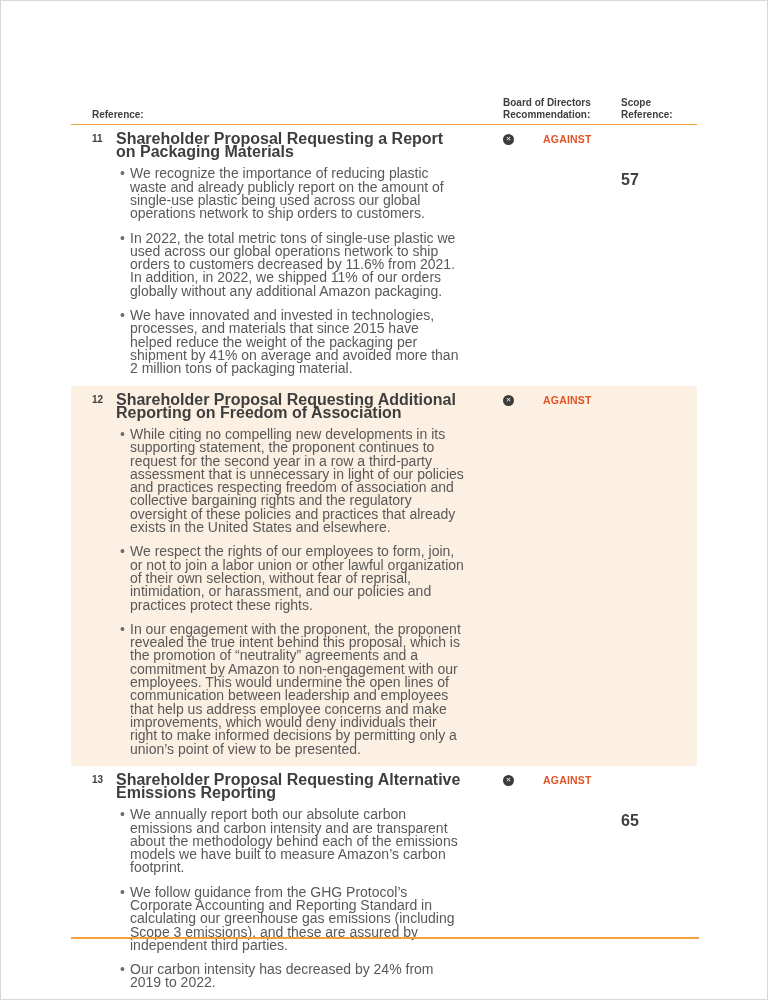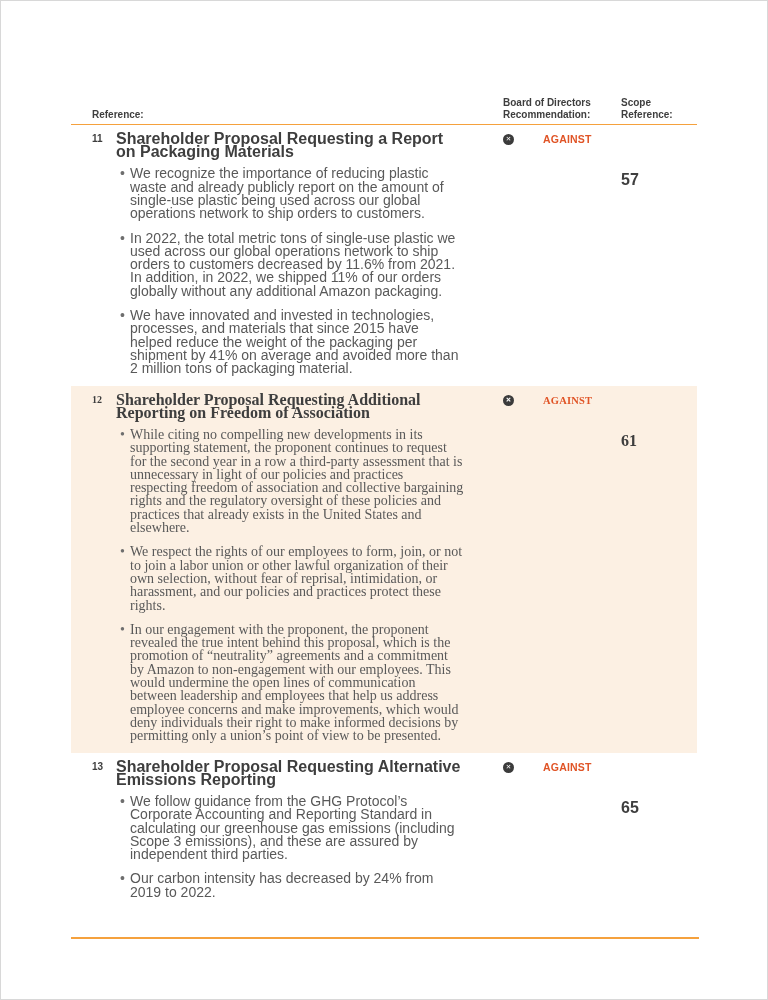--- a/index.html
+++ b/index.html
@@ -29,21 +29,21 @@
   }
   .proposal-th { grid-column: 1 / 3; }
 
   .header-rule { height: 1px; background: var(--rule, #f5a13d); }
 
   .row {
     display: grid;
     grid-template-columns: 24px 387px 118px 1fr;
     padding: 7px 0 10px 21px;
   }
-  .row.shaded { background: var(--shade, #fcf0e3); font-family: Liberation Serif, serif; }
+  .row.shaded { background: var(--shade, #fcf0e3); }
 
   .num {
     font-size: 10px;
     font-weight: bold;
     color: #3e3e3e;
     line-height: 13.2px;
   }
   .body { max-width: 362px; padding-right: 14px; }
   .title {
     font-size: 16px;
@@ -156,28 +156,28 @@
       <ul class="bullets">
               <li>While citing no compelling new developments in its supporting statement, the proponent continues to request for the second year in a row a third-party assessment that is unnecessary in light of our policies and practices respecting freedom of association and collective bargaining rights and the regulatory oversight of these policies and practices that already exists in the United States and elsewhere.</li>
               <li>We respect the rights of our employees to form, join, or not to join a labor union or other lawful organization of their own selection, without fear of reprisal, intimidation, or harassment, and our policies and practices protect these rights.</li>
               <li>In our engagement with the proponent, the proponent revealed the true intent behind this proposal, which is the promotion of “neutrality” agreements and a commitment by Amazon to non-engagement with our employees. This would undermine the open lines of communication between leadership and employees that help us address employee concerns and make improvements, which would deny individuals their right to make informed decisions by permitting only a union’s point of view to be presented.</li>
             </ul>
     </div>
     <div class="rec">
       <span class="circle-x">✕</span>
       <span class="against">AGAINST</span>
     </div>
-    <div class="pageref">61</div>
   </div>
 
   <div class="row">
     <div class="num">13</div>
     <div class="body">
       <div class="title">Shareholder Proposal Requesting Alternative Emissions Reporting</div>
       <ul class="bullets">
+              <li>We annually report both our absolute carbon emissions and carbon intensity and are transparent about the methodology behind each of the emissions models we have built to measure Amazon’s carbon footprint.</li>
               <li>We follow guidance from the GHG Protocol’s Corporate Accounting and Reporting Standard in calculating our greenhouse gas emissions (including Scope 3 emissions), and these are assured by independent third parties.</li>
               <li>Our carbon intensity has decreased by 24% from 2019 to 2022.</li>
             </ul>
     </div>
     <div class="rec">
       <span class="circle-x">✕</span>
       <span class="against">AGAINST</span>
     </div>
     <div class="pageref">65</div>
   </div>

